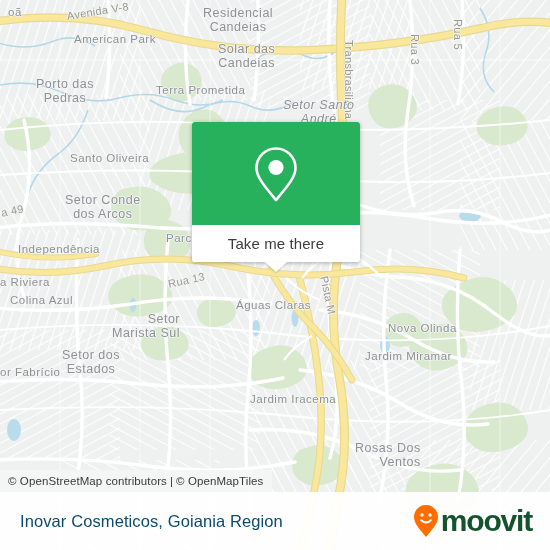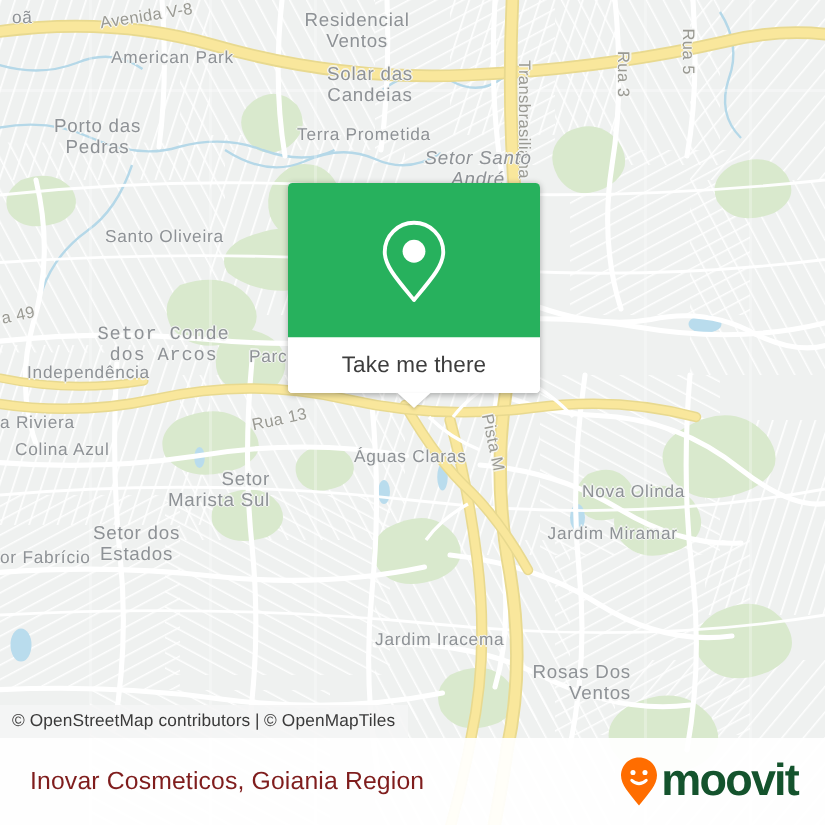--- a/index.html
+++ b/index.html
@@ -134,21 +134,21 @@
     width: 550px;
     height: 58px;
     background: rgba(255,255,255,.93);
     display: flex;
     align-items: center;
     justify-content: space-between;
     padding: 0 18px 0 20px;
     box-sizing: border-box;
   }
   #footer-title {
-    color: #7f1d1d;
+    color: #0c4a6e;
     font-size: 16.5px;
     letter-spacing: .1px;
     white-space: nowrap;
   }
   #brand {
     display: flex;
     align-items: center;
     gap: 2px;
   }
   #brand-word {
@@ -315,51 +315,51 @@
         <path d="M348 252 q22 12 34 26"></path>
         <path d="M312 336 q-18 10 -28 24"></path>
         <path d="M320 300 q-20 -8 -34 -22"></path>
       </g>
     </svg>
 
     <div id="map-labels">
         <div class="map-label" style="left: 8px; top: 6px;">oã</div>
         <div class="map-label road" style="left: 66px; top: 10px; transform: rotate(-9deg); transform-origin: left top;">Avenida V-8</div>
         <div class="map-label big" style="left: 203px; top: 6px;">Residencial
-Ventos</div>
+Candeias</div>
         <div class="map-label" style="left: 74px; top: 33px;">American Park</div>
         <div class="map-label big" style="left: 218px; top: 42px;">Solar das
 Candeias</div>
         <div class="map-label road" style="left: 355px; top: 40px; transform: rotate(90deg); transform-origin: left top;">Transbrasiliana</div>
         <div class="map-label road" style="left: 421px; top: 34px; transform: rotate(90deg); transform-origin: left top;">Rua 3</div>
         <div class="map-label road" style="left: 464px; top: 19px; transform: rotate(90deg); transform-origin: left top;">Rua 5</div>
         <div class="map-label big" style="left: 36px; top: 77px;">Porto das
 Pedras</div>
-        <div class="map-label" style="left: 156px; top: 84px; margin-left: 42px;">Terra Prometida</div>
+        <div class="map-label" style="left: 156px; top: 84px;">Terra Prometida</div>
         <div class="map-label big" style="left: 283px; top: 98px; font-style: italic;">Setor Santo
 André</div>
         <div class="map-label" style="left: 70px; top: 152px;">Santo Oliveira</div>
         <div class="map-label road" style="left: 0px; top: 207px; transform: rotate(-12deg); transform-origin: left top;">a 49</div>
-        <div class="map-label big" style="left: 65px; top: 216px; font-family: Liberation Mono, monospace;">Setor Conde
+        <div class="map-label big" style="left: 65px; top: 193px;">Setor Conde
 dos Arcos</div>
         <div class="map-label" style="left: 166px; top: 232px;">Parc</div>
         <div class="map-label" style="left: 18px; top: 243px;">Independência</div>
         <div class="map-label" style="left: 0px; top: 276px;">a Riviera</div>
         <div class="map-label road" style="left: 167px; top: 278px; transform: rotate(-12deg); transform-origin: left top;">Rua 13</div>
         <div class="map-label" style="left: 236px; top: 299px;">Águas Claras</div>
         <div class="map-label" style="left: 10px; top: 294px;">Colina Azul</div>
         <div class="map-label big" style="left: 112px; top: 312px; text-align: right;">Setor
 Marista Sul</div>
         <div class="map-label road" style="left: 330px; top: 275px; transform: rotate(78deg); transform-origin: left top;">Pista M</div>
         <div class="map-label" style="left: 388px; top: 322px;">Nova Olinda</div>
         <div class="map-label big" style="left: 62px; top: 348px;">Setor dos
 Estados</div>
         <div class="map-label" style="left: 0px; top: 366px;">or Fabrício</div>
         <div class="map-label" style="left: 365px; top: 350px;">Jardim Miramar</div>
-        <div class="map-label" style="left: 250px; top: 393px; margin-top: 28px;">Jardim Iracema</div>
+        <div class="map-label" style="left: 250px; top: 393px;">Jardim Iracema</div>
         <div class="map-label big" style="left: 355px; top: 441px; text-align: right;">Rosas Dos
 Ventos</div>
       </div>
 
     <div id="popup">
       <div id="popup-green">
         <svg width="48" height="58" viewBox="0 0 48 58">
           <path d="M24 3.5 C13.2 3.5 4.5 12.2 4.5 23 C4.5 32 12 40.5 24 55 C36 40.5 43.5 32 43.5 23 C43.5 12.2 34.8 3.5 24 3.5 Z" fill="none" stroke="#ffffff" stroke-width="2.6" stroke-linejoin="round"></path>
           <circle cx="24" cy="22.5" r="7.6" fill="#ffffff"></circle>
         </svg>

